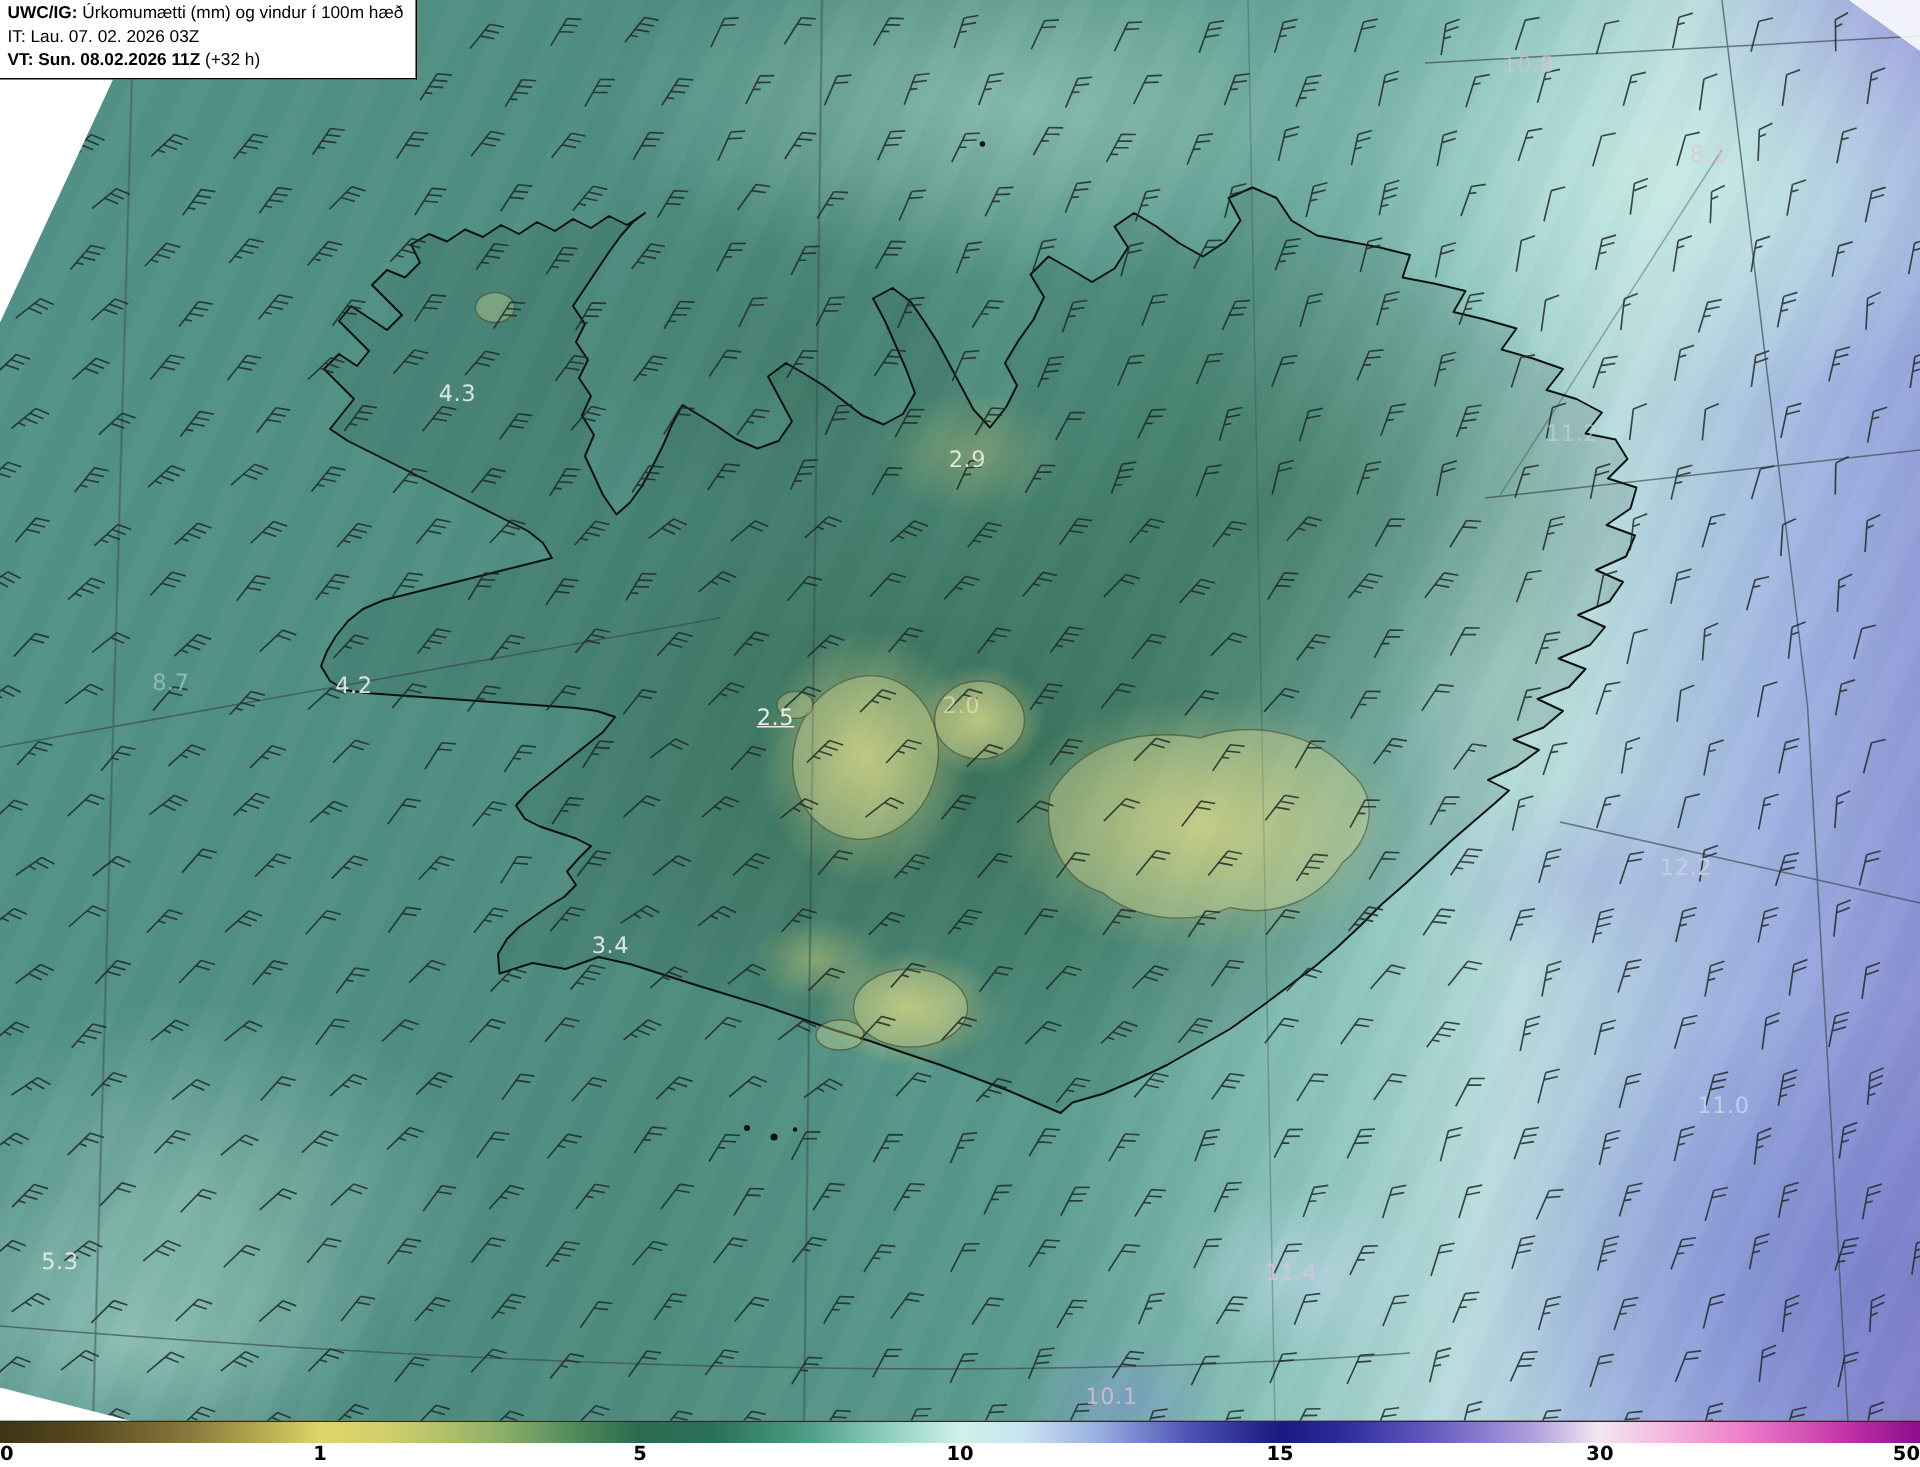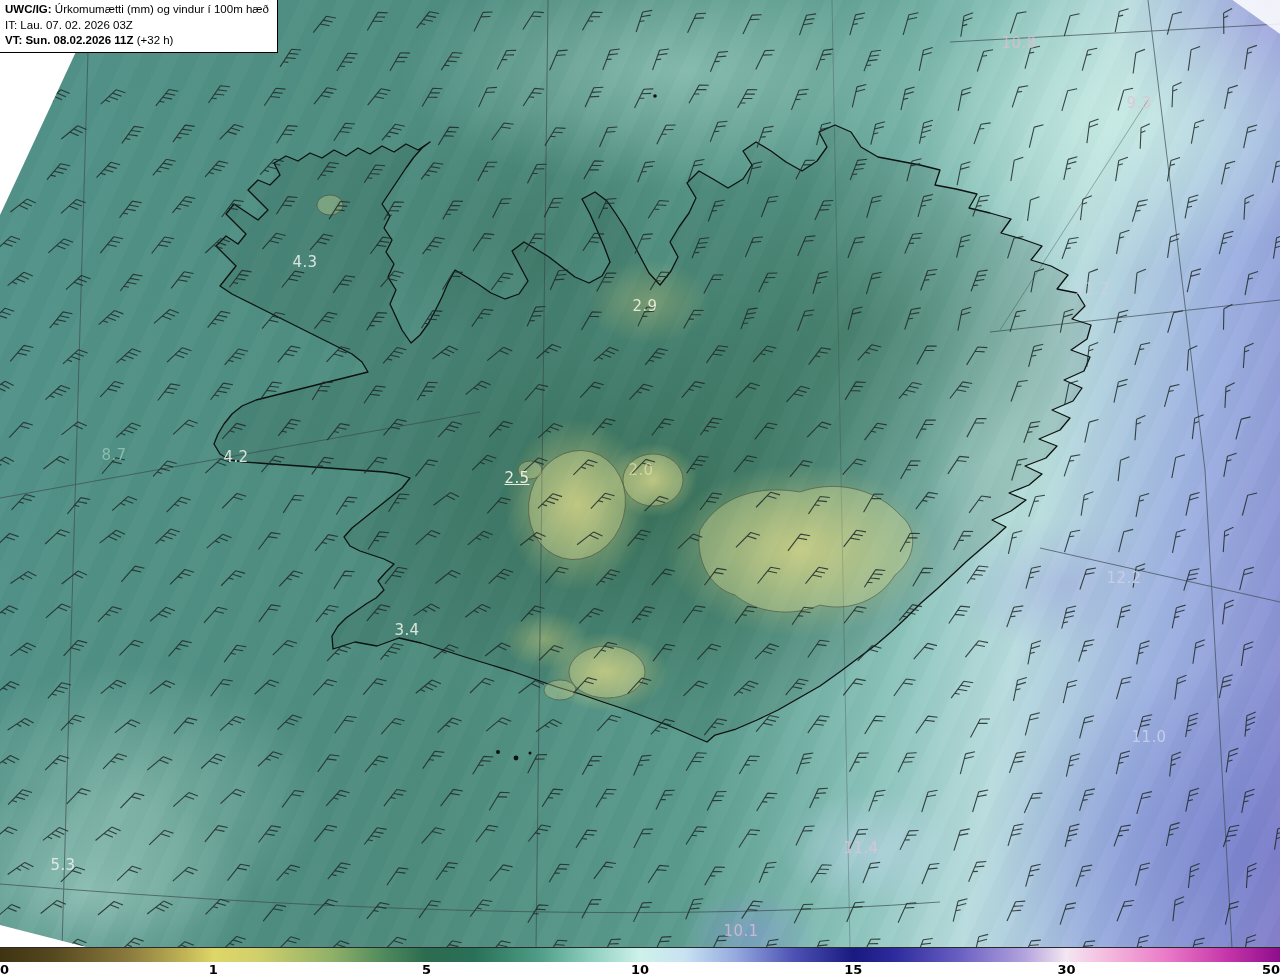--- a/index.html
+++ b/index.html
@@ -751,26 +751,26 @@
     <div id="map-labels">
         <div class="map-label" style="left: 305px; top: 262px; color: rgb(227, 234, 228); opacity: 0.95;">4.3</div>
         <div class="map-label" style="left: 645px; top: 306px; color: rgb(232, 236, 217); opacity: 0.95;">2.9</div>
         <div class="map-label" style="left: 114px; top: 455px; color: rgb(151, 196, 179); opacity: 0.85;">8.7</div>
         <div class="map-label" style="left: 236px; top: 457px; color: rgb(227, 233, 225); opacity: 0.95; text-align: center;">4.2</div>
         <div class="map-label" style="left: 517px; top: 478px; color: rgb(243, 243, 229); opacity: 0.95; text-decoration: underline;">2.5</div>
         <div class="map-label" style="left: 641px; top: 470px; color: rgb(230, 225, 176); opacity: 0.7;">2.0</div>
         <div class="map-label" style="left: 1124px; top: 578px; color: rgb(203, 207, 226); opacity: 0.9;">12.2</div>
         <div class="map-label" style="left: 407px; top: 630px; color: rgb(231, 235, 224); opacity: 0.95;">3.4</div>
         <div class="map-label" style="left: 1149px; top: 737px; color: rgb(206, 214, 238); opacity: 0.8;">11.0</div>
-        <div class="map-label" style="left: 63px; top: 841px; color: rgb(229, 237, 231); opacity: 0.95; margin-top: 24px;">5.3</div>
+        <div class="map-label" style="left: 40px; top: 841px; color: rgb(229, 237, 231); opacity: 0.95;">5.3</div>
         <div class="map-label" style="left: 861px; top: 848px; color: rgb(233, 194, 214); opacity: 0.7;">11.4</div>
         <div class="map-label" style="left: 741px; top: 931px; color: rgb(233, 194, 214); opacity: 0.7;">10.1</div>
         <div class="map-label" style="left: 1019px; top: 43px; color: rgb(230, 190, 206); opacity: 0.65;">10.8</div>
-        <div class="map-label" style="left: 1139px; top: 103px; color: rgb(230, 190, 206); opacity: 0.7;">9.3</div>
-        <div class="map-label" style="left: 1048px; top: 289px; color: rgb(210, 206, 233); opacity: 0.6; margin-left: 44px;">11.2</div>
+        <div class="map-label" style="left: 1139px; top: 103px; color: rgb(230, 190, 206); opacity: 0.7;">8.1</div>
+        <div class="map-label" style="left: 1048px; top: 289px; color: rgb(210, 206, 233); opacity: 0.6;">11.2</div>
       </div>
   </div>
 
   <div class="title-box">
     <div>
       <b>UWC/IG:</b>
       <span>Úrkomumætti (mm) og vindur í 100m hæð</span>
     </div>
     <div>IT: Lau. 07. 02. 2026 03Z</div>
     <div>

